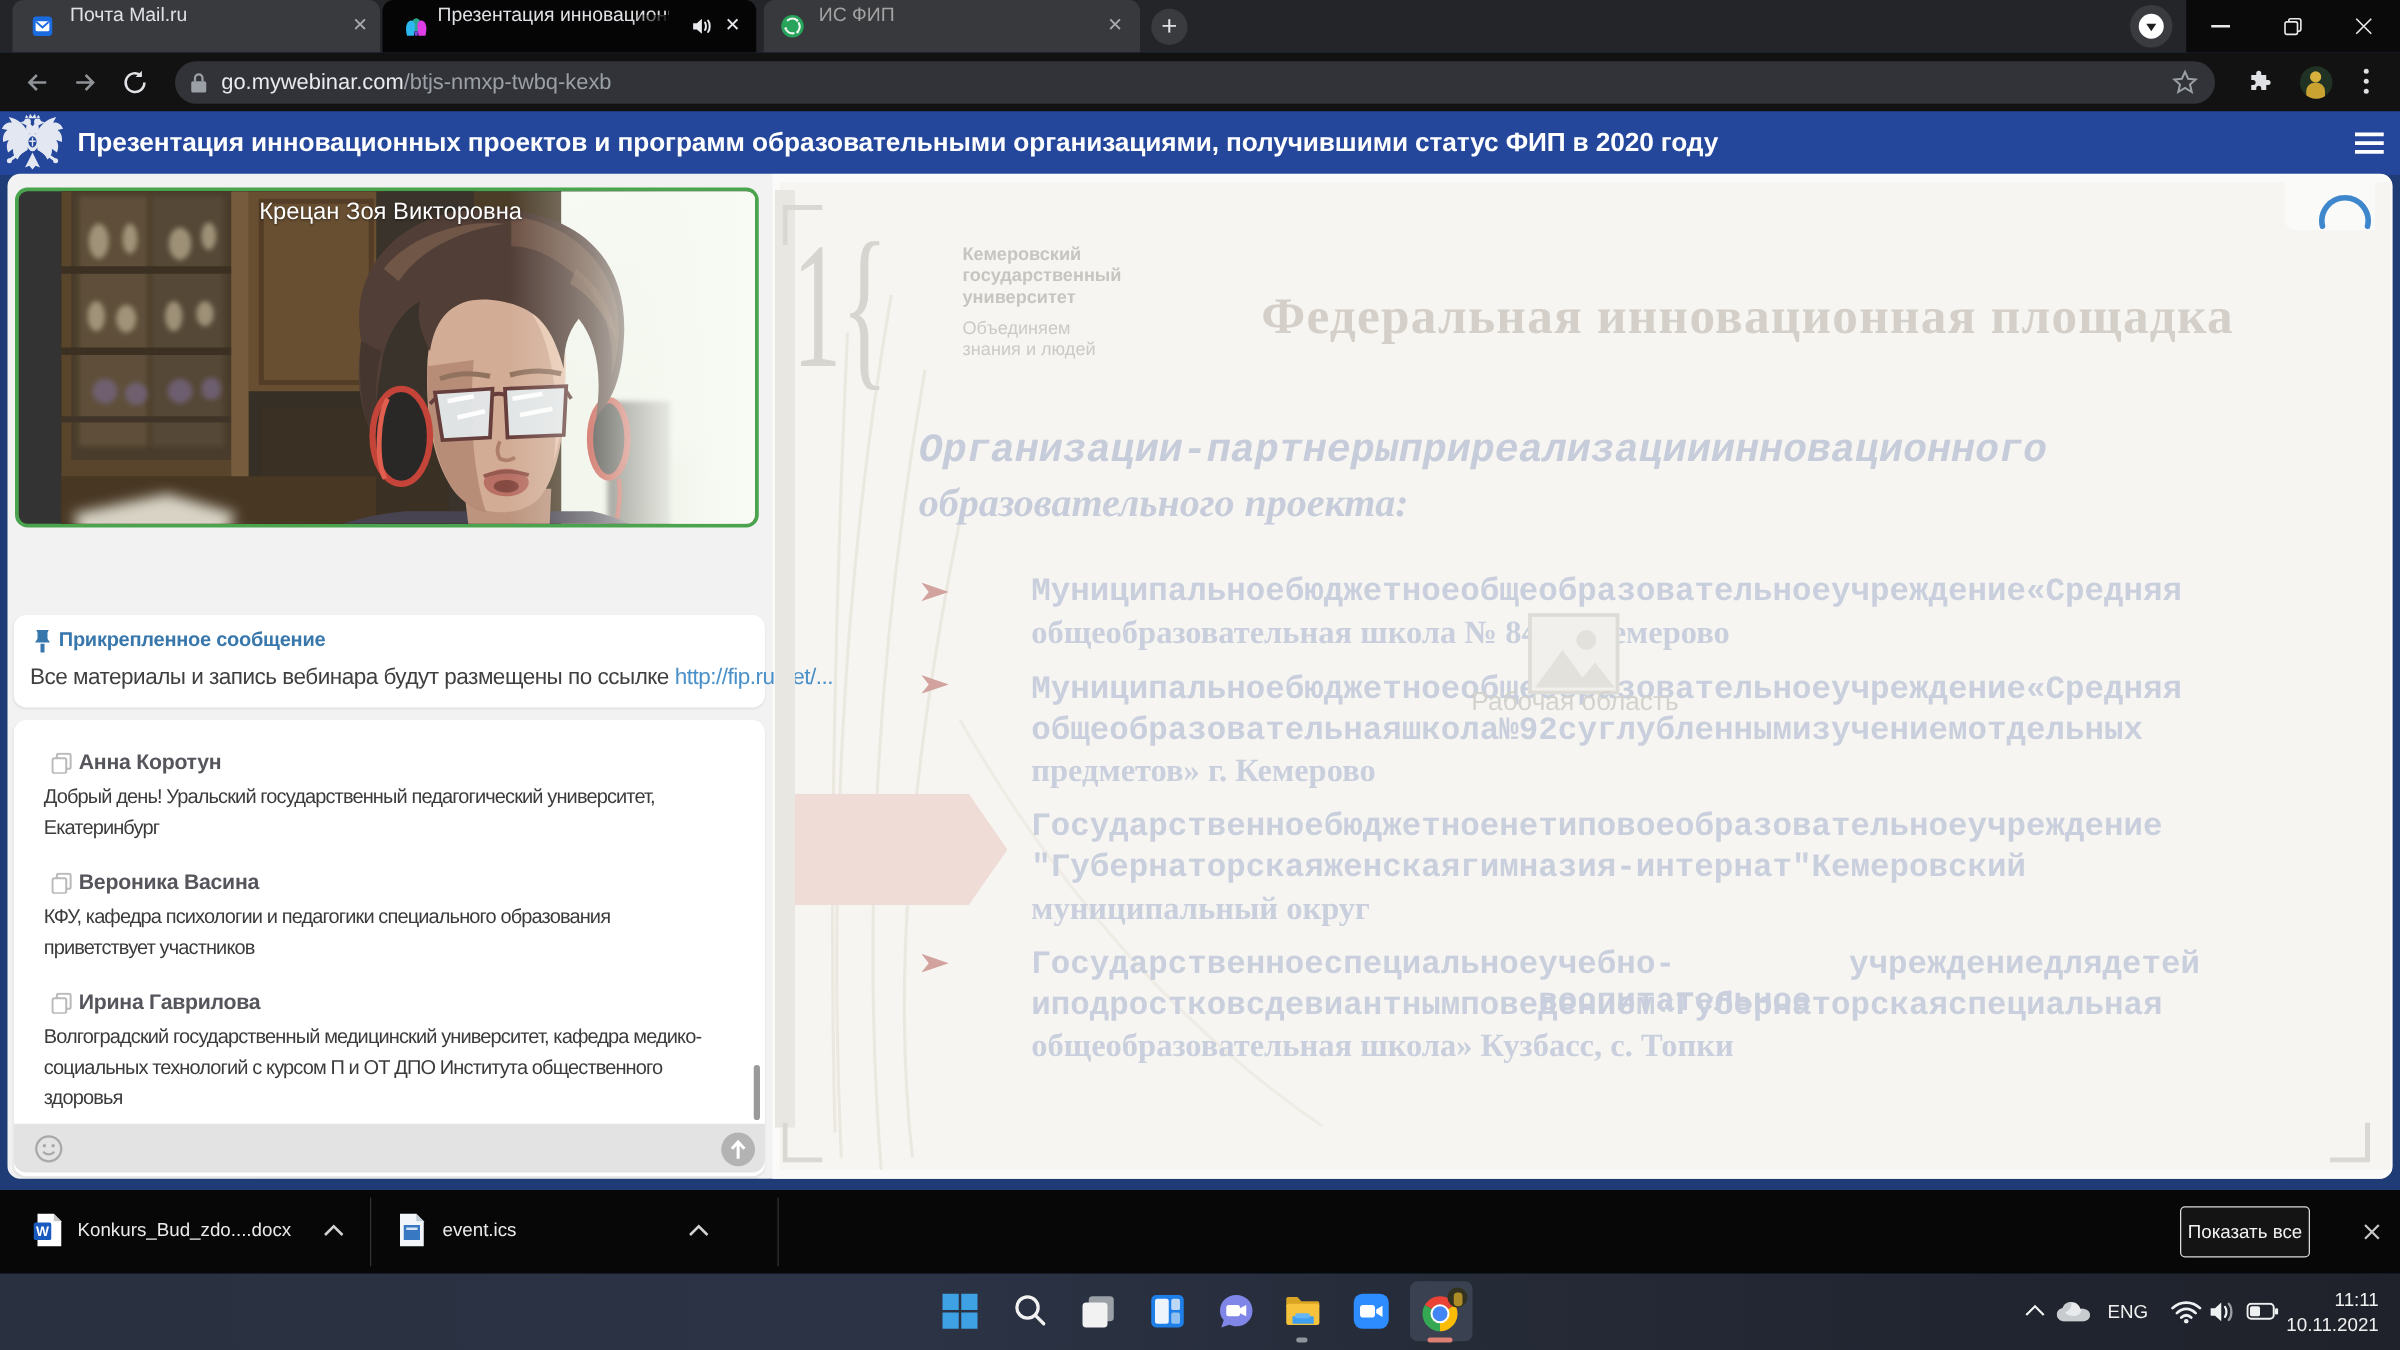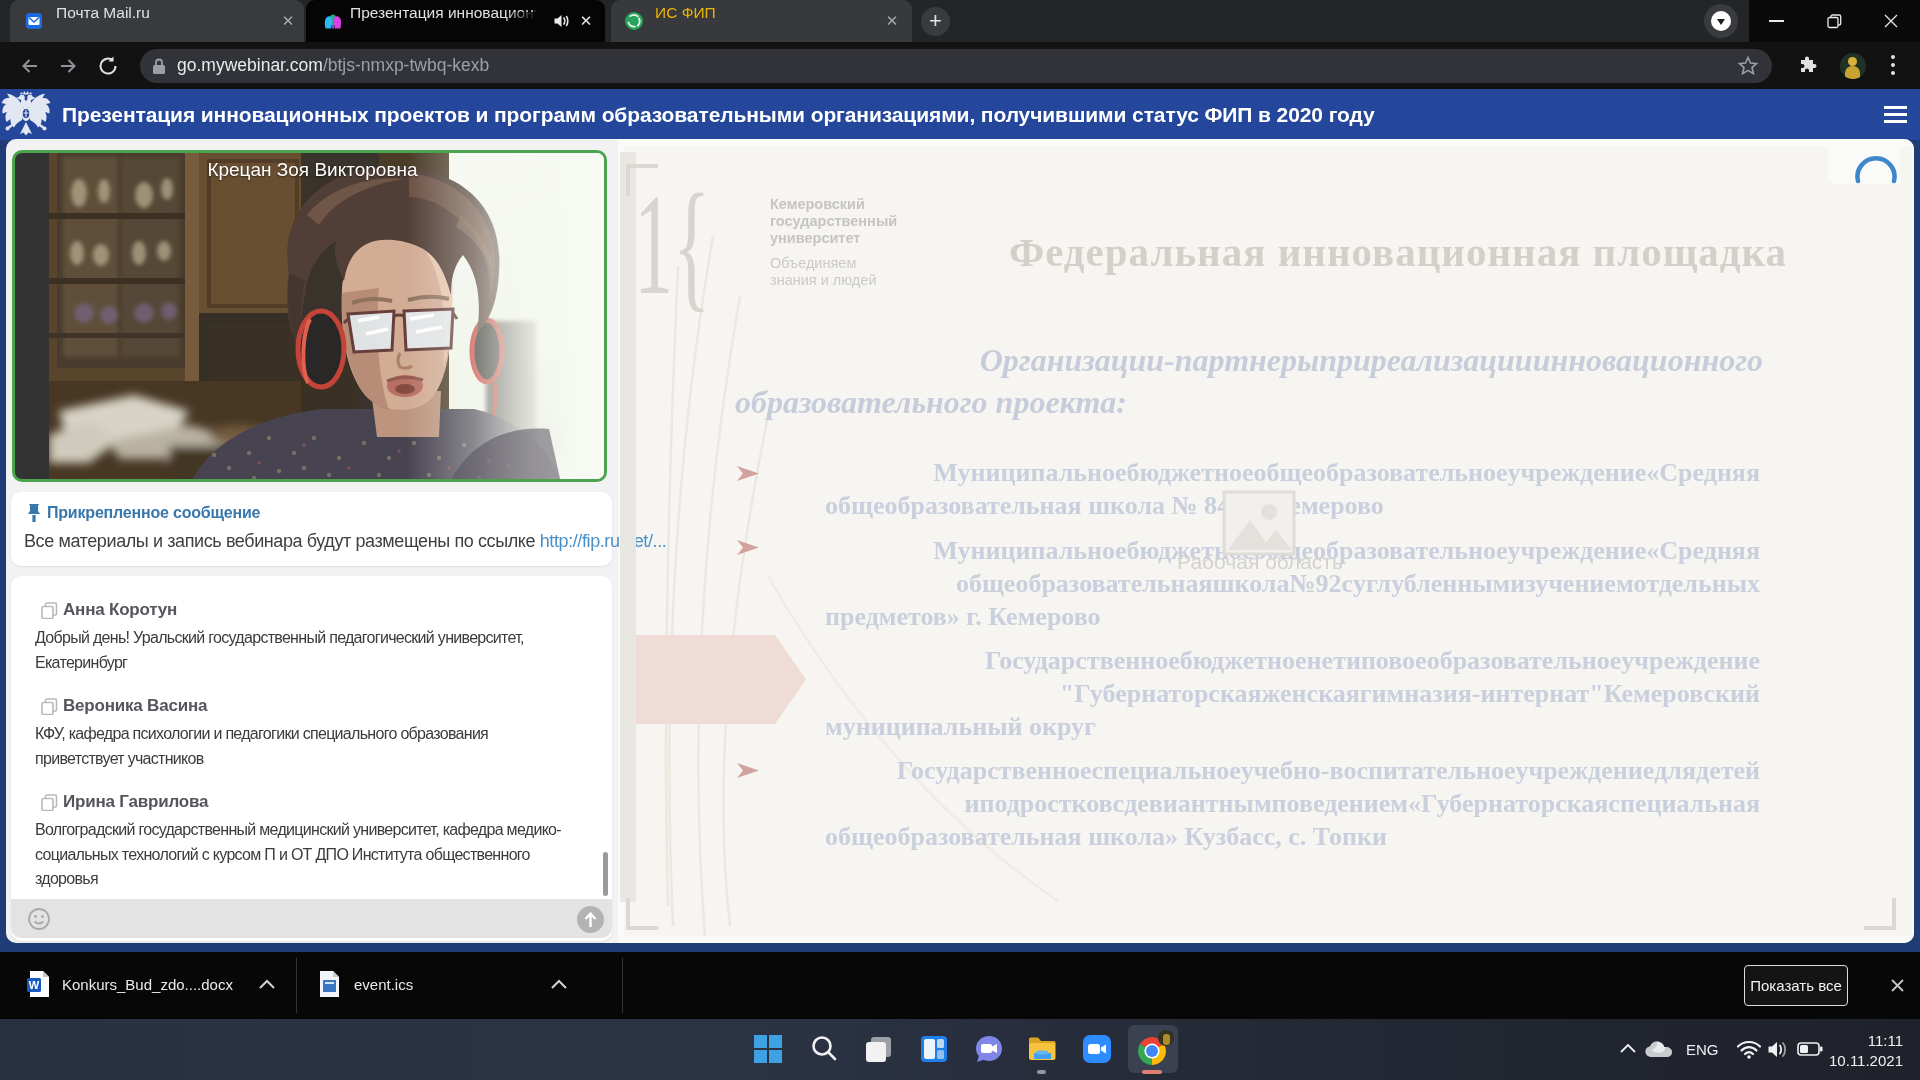--- a/index.html
+++ b/index.html
@@ -21,39 +21,39 @@
 
 #webheader { position:absolute; left:0; top:89px; width:1920px; height:51px; background:#24479c; }
 #whtitle { position:absolute; left:62px; top:0; height:51px; line-height:52px; font-size:21px; font-weight:600; color:#ffffff; letter-spacing:-0.1px; white-space:nowrap; }
 
 
 #card { position:absolute; left:6px; top:139px; width:1908px; height:804px; background:#f2f2f2; border-radius:10px; overflow:hidden; }
 #slidearea { position:absolute; left:612px; top:0px; width:1296px; height:806px; background:#fafaf9; }
 #slidebg { position:absolute; left:6px; top:7px; width:1288px; height:790px; background:#f6f5f1; }
 
 
-#video { position:absolute; left:12px; top:150px; width:595px; height:332px; border:3px solid #4aa44e; border-radius:10px; overflow:hidden; background:#333;padding-left:34px; }
+#video { position:absolute; left:12px; top:150px; width:595px; height:272px; border:3px solid #4aa44e; border-radius:10px; overflow:hidden; background:#333;padding-left:34px; }
 #vidname { position:absolute; left:0; top:6px; width:595px; text-align:center; font-size:19px; color:#fff; text-shadow:0 1px 2px rgba(0,0,0,.55); }
 
 
 .wcard { position:absolute; background:#fff; border-radius:10px; box-shadow:0 1px 2px rgba(0,0,0,.08); }
 #pincard { left:11px; top:492px; width:601px; height:74px; }
 #pintitle { position:absolute; left:47px; top:504px; font-size:16px; letter-spacing:-0.2px; font-weight:bold; color:#3877ac; }
 #pinbody { position:absolute; left:24px; top:531px; font-size:18px; letter-spacing:-0.4px; white-space:nowrap; color:#3f3f3f; }
 #pinbody a { color:#4a90c8; text-decoration:none; }
 #chatcard { left:11px; top:576px; width:601px; height:365px; }
 .mname { position:absolute; left:52px; font-size:17px; letter-spacing:-0.2px; font-weight:bold; color:#55555c; }
 .mtxt { position:absolute; left:24px; font-size:16px; letter-spacing:-0.7px; color:#3b3b3b; line-height:24.5px; white-space:nowrap; }
 .micon { position:absolute; left:30px; width:17px; height:17px; }
 #chatinput { position:absolute; left:0px; top:323px; width:601px; height:39px; background:#e3e3e3; border-radius:0 0 10px 10px; }
 #scrollthumb { position:absolute; left:603px; top:852px; width:5px; height:44px; background:#9a9a9a; border-radius:2.5px; }
 #slidetitle { position:absolute; left:1003px; top:228px; width:790px; text-align:center; font-family:"Liberation Serif",serif; font-weight:bold; font-size:41px; color:#d4d0c9; letter-spacing:1px; white-space:nowrap; }
 .ital { font-family:"Liberation Serif",serif; font-style:italic; font-weight:bold; font-size:32px; color:#c7ccda; }
 .blt { font-family:"Liberation Serif",serif; font-weight:bold; font-size:26px; color:#c9cfdd; }
-.jl { position:absolute; display:flex; justify-content:flex-end; }
+.jl { position:absolute; display:flex; justify-content:flex-start;font-family:Liberation Mono, monospace; }
 .arrowm { position:absolute; width:22px; height:15px; }
 
 
 #dlbar { position:absolute; left:0; top:952px; width:1920px; height:67px; background:#070707; }
 .dltext { position:absolute; top:24px; font-size:15px; color:#eaeaea; }
 #showall { position:absolute; left:1744px; top:13px; width:104px; height:41px; border:1px solid #dcdcdc; border-radius:4px; color:#f2f2f2; font-size:15px; text-align:center; line-height:39px; background:#141414; }
 
 
 #taskbar { position:absolute; left:0; top:1019px; width:1920px; height:61px;
   background:linear-gradient(90deg,#293140 0%,#2b3345 38%,#262b38 60%,#212530 82%,#1f222a 100%); }
@@ -96,21 +96,21 @@
       <circle cx="10" cy="10" r="9" fill="#27a35c"></circle>
       <g stroke="#eef7ee" stroke-width="1.7" fill="none" stroke-linecap="round">
         <path d="M6.2 5.2 A6 6 0 0 1 12.5 4.4"></path>
         <path d="M15 7.5 A6 6 0 0 1 14.6 13.8"></path>
         <path d="M11 15.6 A6 6 0 0 1 5.2 13.2"></path>
       </g>
       <circle cx="13.6" cy="5.3" r="1.1" fill="#eef7ee"></circle>
       <circle cx="14" cy="14.6" r="1.1" fill="#eef7ee"></circle>
       <circle cx="4.6" cy="11.8" r="1.1" fill="#eef7ee"></circle>
     </svg>
-    <div class="tabtitle" style="left:655px; color:#eab308;">ИС ФИП</div>
+    <div class="tabtitle" style="left:655px; color:#a3a3a3;">ИС ФИП</div>
     <div class="tabx" style="left:884px;">✕</div>
 
     <div class="abs" style="left:921px; top:7px; width:29px; height:29px; border-radius:50%; background:#3a3b3e;"></div>
     <div class="abs" style="left:921px; top:7px; width:29px; height:29px; color:#dfe1e4; font-size:22px; font-weight:300; text-align:center; line-height:27px;">+</div>
 
     <div class="abs" style="left:1704px; top:4px; width:34px; height:34px; border-radius:50%; background:#3a3b3e;"></div>
     <div class="abs" style="left:1711px; top:11px; width:20px; height:20px; border-radius:50%; background:#ffffff;"></div>
     <div class="abs" style="left:1716.5px; top:19px; width:0; height:0; border-left:4.5px solid transparent; border-right:4.5px solid transparent; border-top:6px solid #1d1e20;"></div>
 
     <div class="abs" style="left:1749px; top:0; width:171px; height:42px; background:#0a0a0a;"></div>

